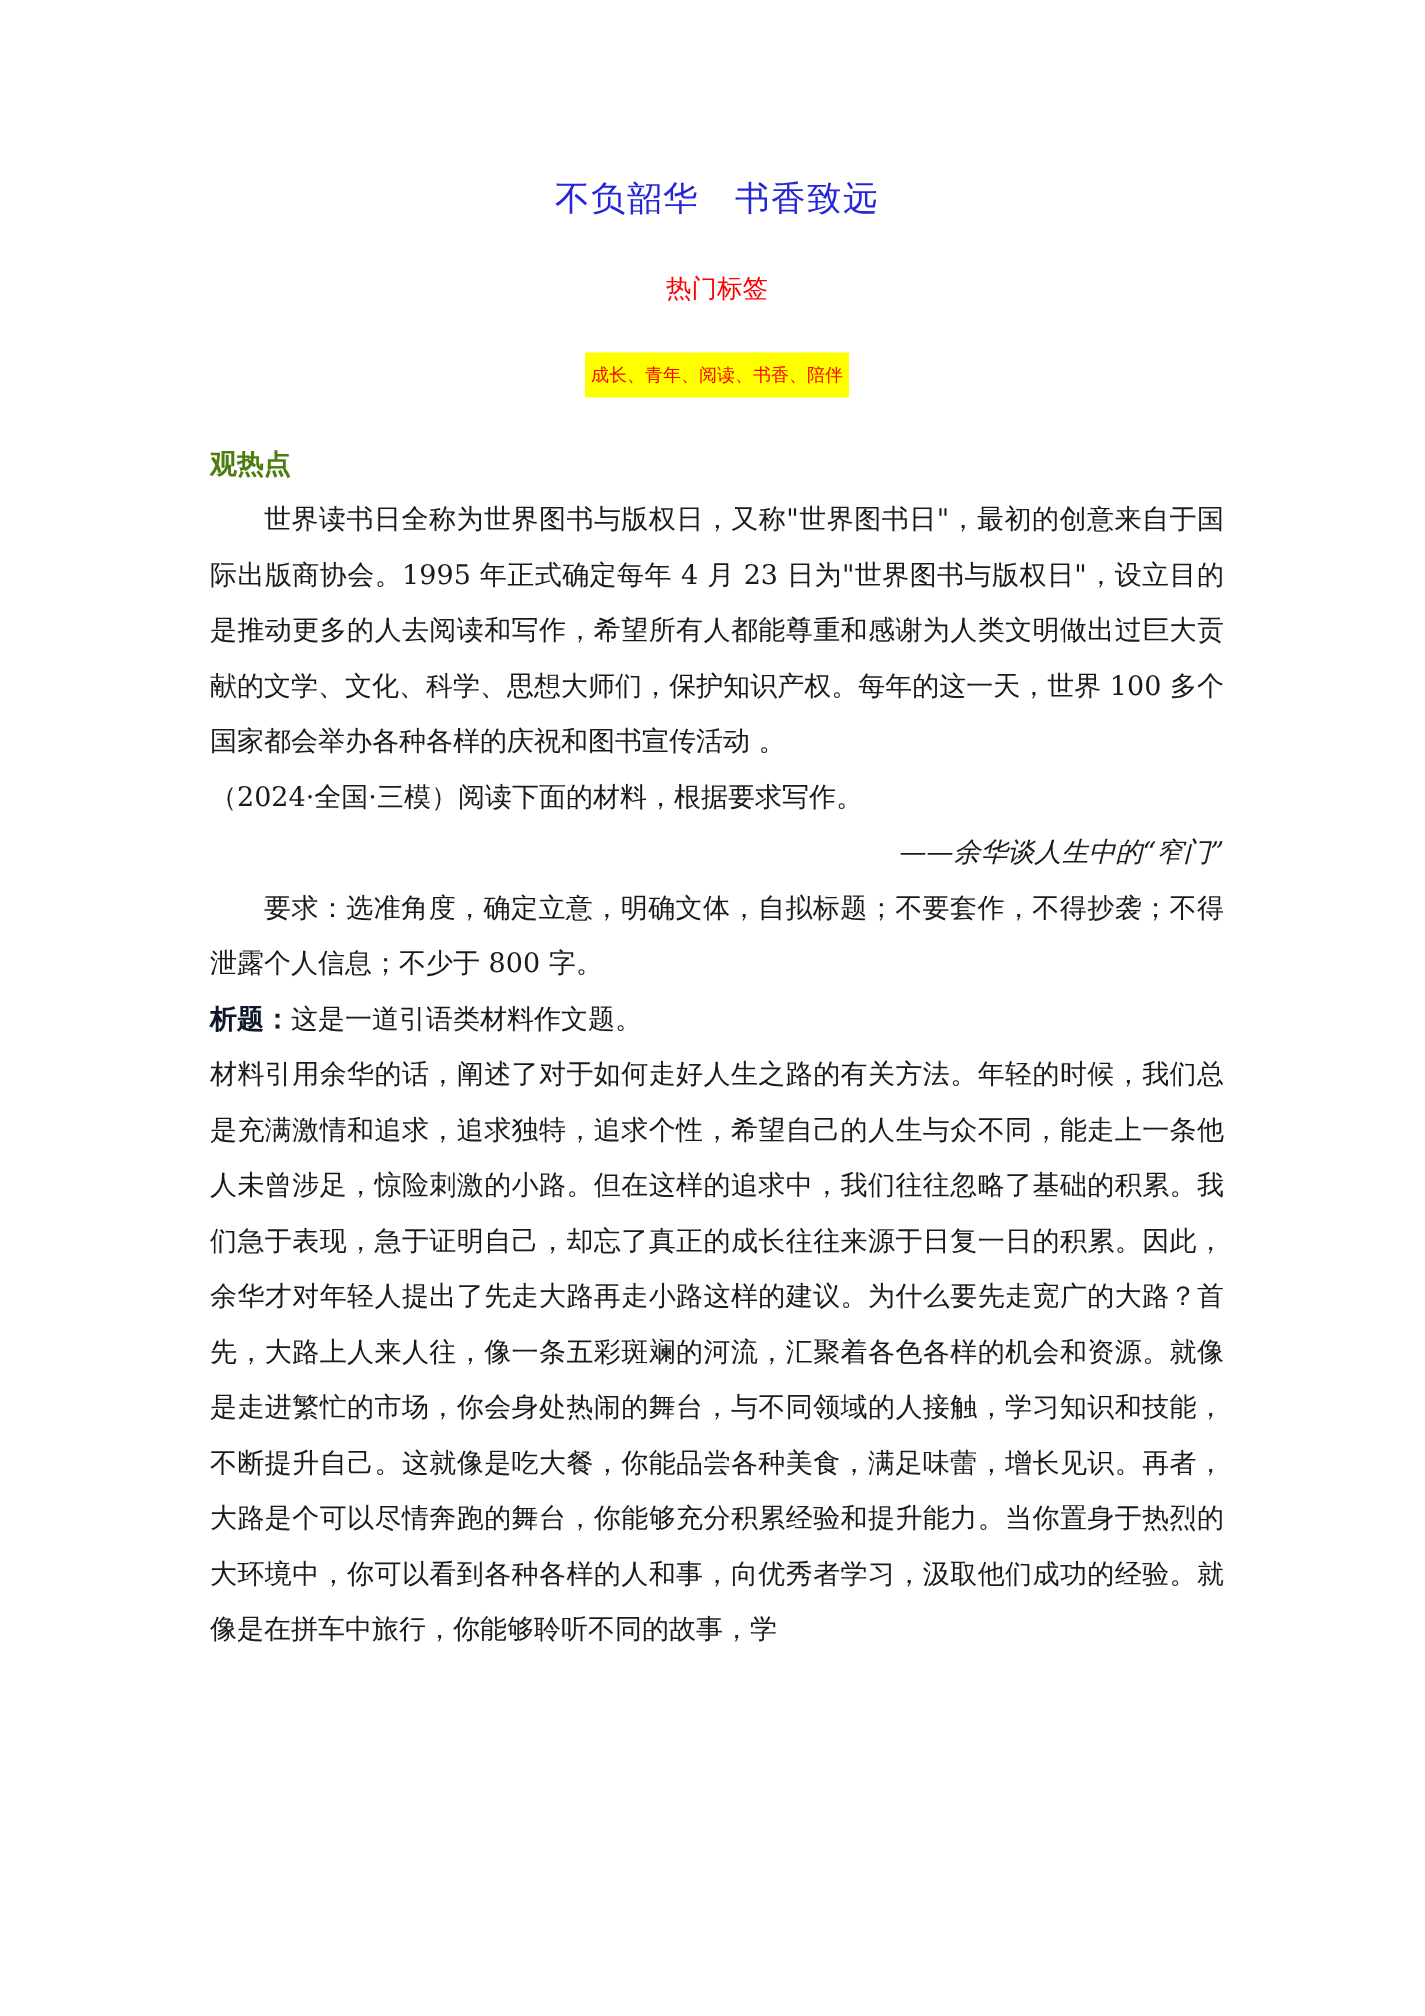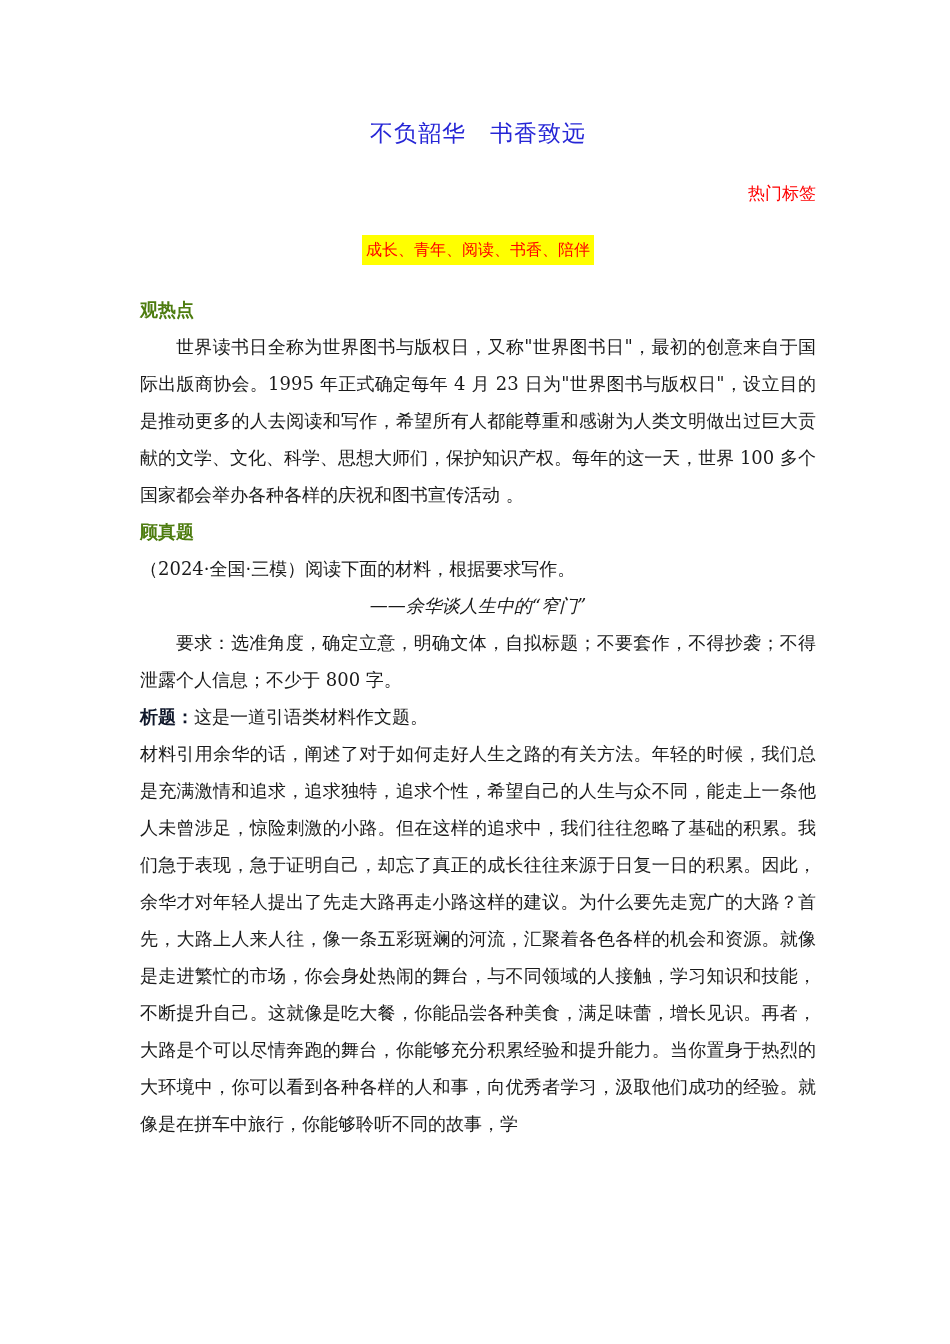--- a/index.html
+++ b/index.html
@@ -25,57 +25,57 @@
   .doc-title {
     text-align: center;
     color: #2626d6;
     font-size: 23px;
     line-height: 30px;
     font-weight: normal;
     margin: 0;
     letter-spacing: 1px;
   }
   .doc-subtitle {
-    text-align: right;
+    text-align: center;
     color: #ff0000;
     font-size: 17px;
     line-height: 22px;
     margin-top: 34px;
   }
   .tags-line {
     text-align: center;
     margin-top: 31px;
     line-height: 28px;
   }
   .tags-highlight {
     display: inline-block;
     background: #ffff00;
     color: #ff0000;
-    font-size: 16px;
+    font-size: 12px;
     line-height: 28px;
     padding: 1px 4px;
   }
   .flow {
     margin-top: 26px;
     font-size: 18px;
     line-height: 37px;
     text-align: justify;
     text-justify: inter-character;
   }
   .heading-red {
     color: #4d7c0f;
     font-weight: bold;
     font-size: 18px;
     text-align: left;
   }
   .para { margin: 0; }
   .indent { text-indent: 2em; }
   .quote-kai { font-style: italic; }
   .attribution {
-    text-align: center;
+    text-align: right;
     font-style: italic;
     text-indent: 0;
   }
   .inline-red-bold {
     color: #0f172a;
     font-weight: bold;
   }
 </style>
 </head>
 <body>
@@ -89,21 +89,20 @@
   <div class="tags-line">
     <span class="tags-highlight">成长、青年、阅读、书香、陪伴</span>
   </div>
 
   <div class="flow">
 
     <p class="para heading-red">观热点</p>
 
     <p class="para indent">世界读书日全称为世界图书与版权日，又称"世界图书日"，最初的创意来自于国际出版商协会。1995 年正式确定每年 4 月 23 日为"世界图书与版权日"，设立目的是推动更多的人去阅读和写作，希望所有人都能尊重和感谢为人类文明做出过巨大贡献的文学、文化、科学、思想大师们，保护知识产权。每年的这一天，世界 100 多个国家都会举办各种各样的庆祝和图书宣传活动 。</p>
 
-    <p class="para heading-red">顾真题</p>
 
     <p class="para">（2024·全国·三模）阅读下面的材料，根据要求写作。</p>
 
 
     <p class="para attribution quote-kai">——余华谈人生中的“窄门”</p>
 
 
     <p class="para indent">要求：选准角度，确定立意，明确文体，自拟标题；不要套作，不得抄袭；不得泄露个人信息；不少于 800 字。</p>
 
     <p class="para">

